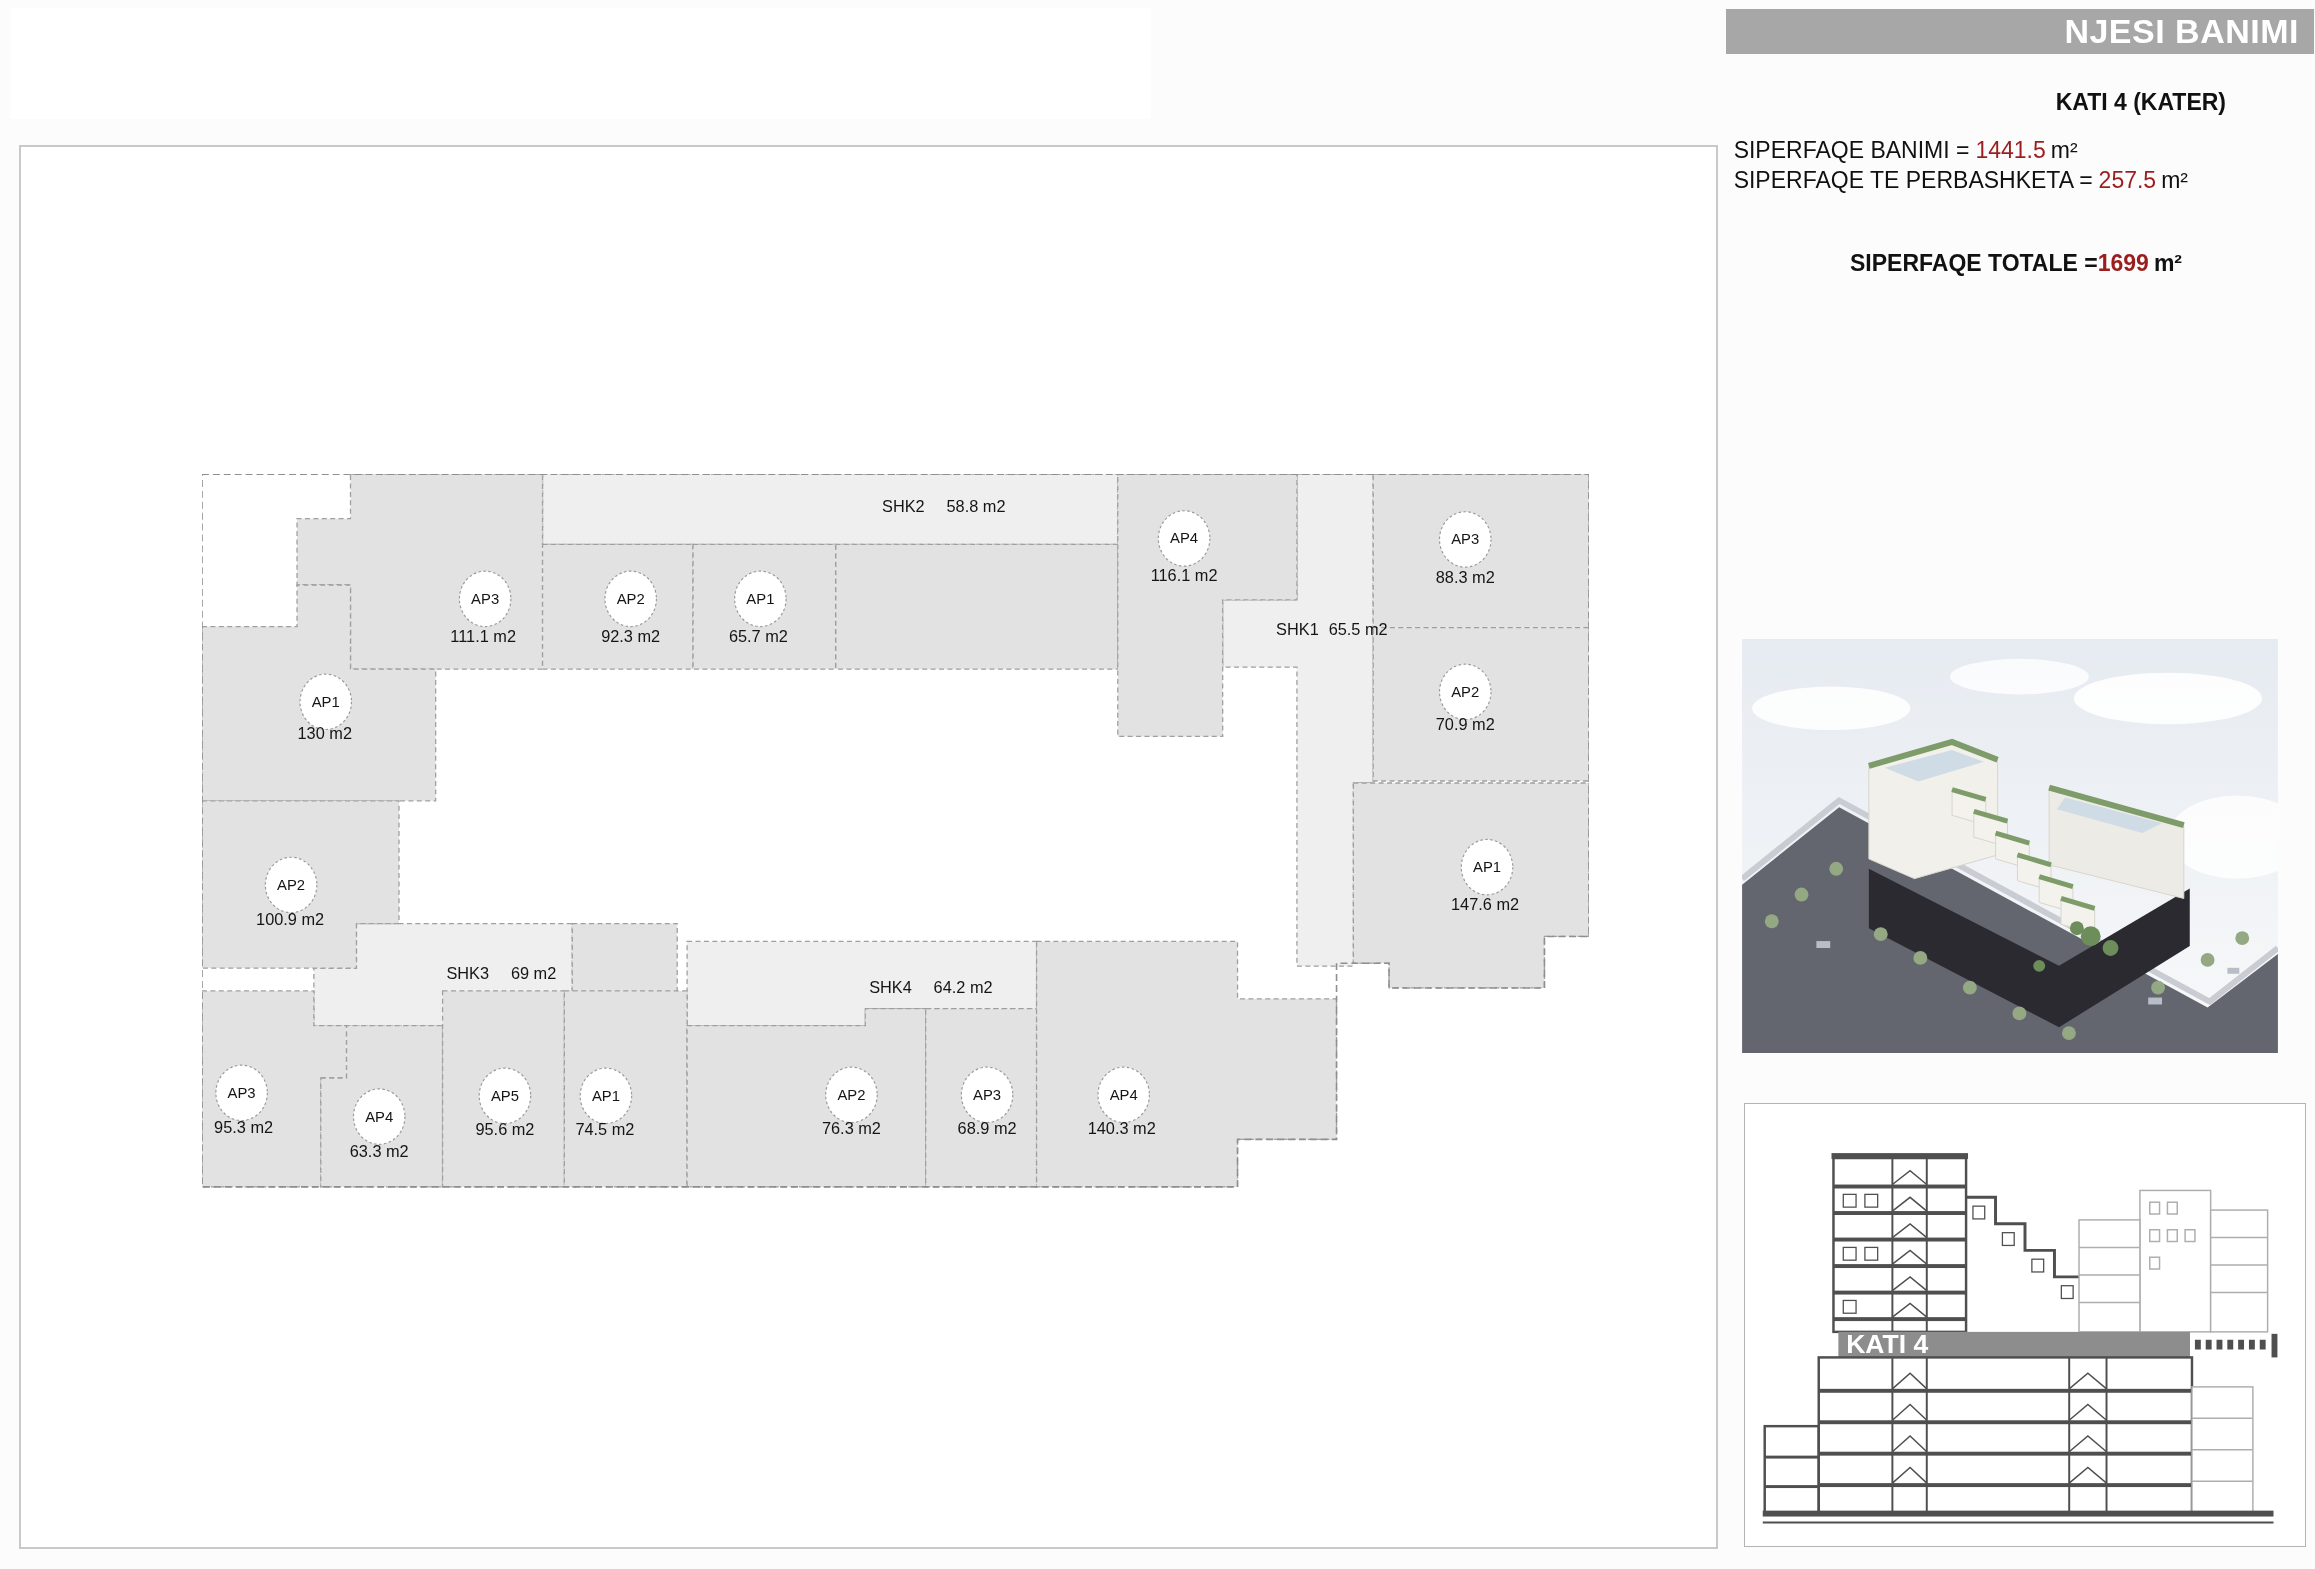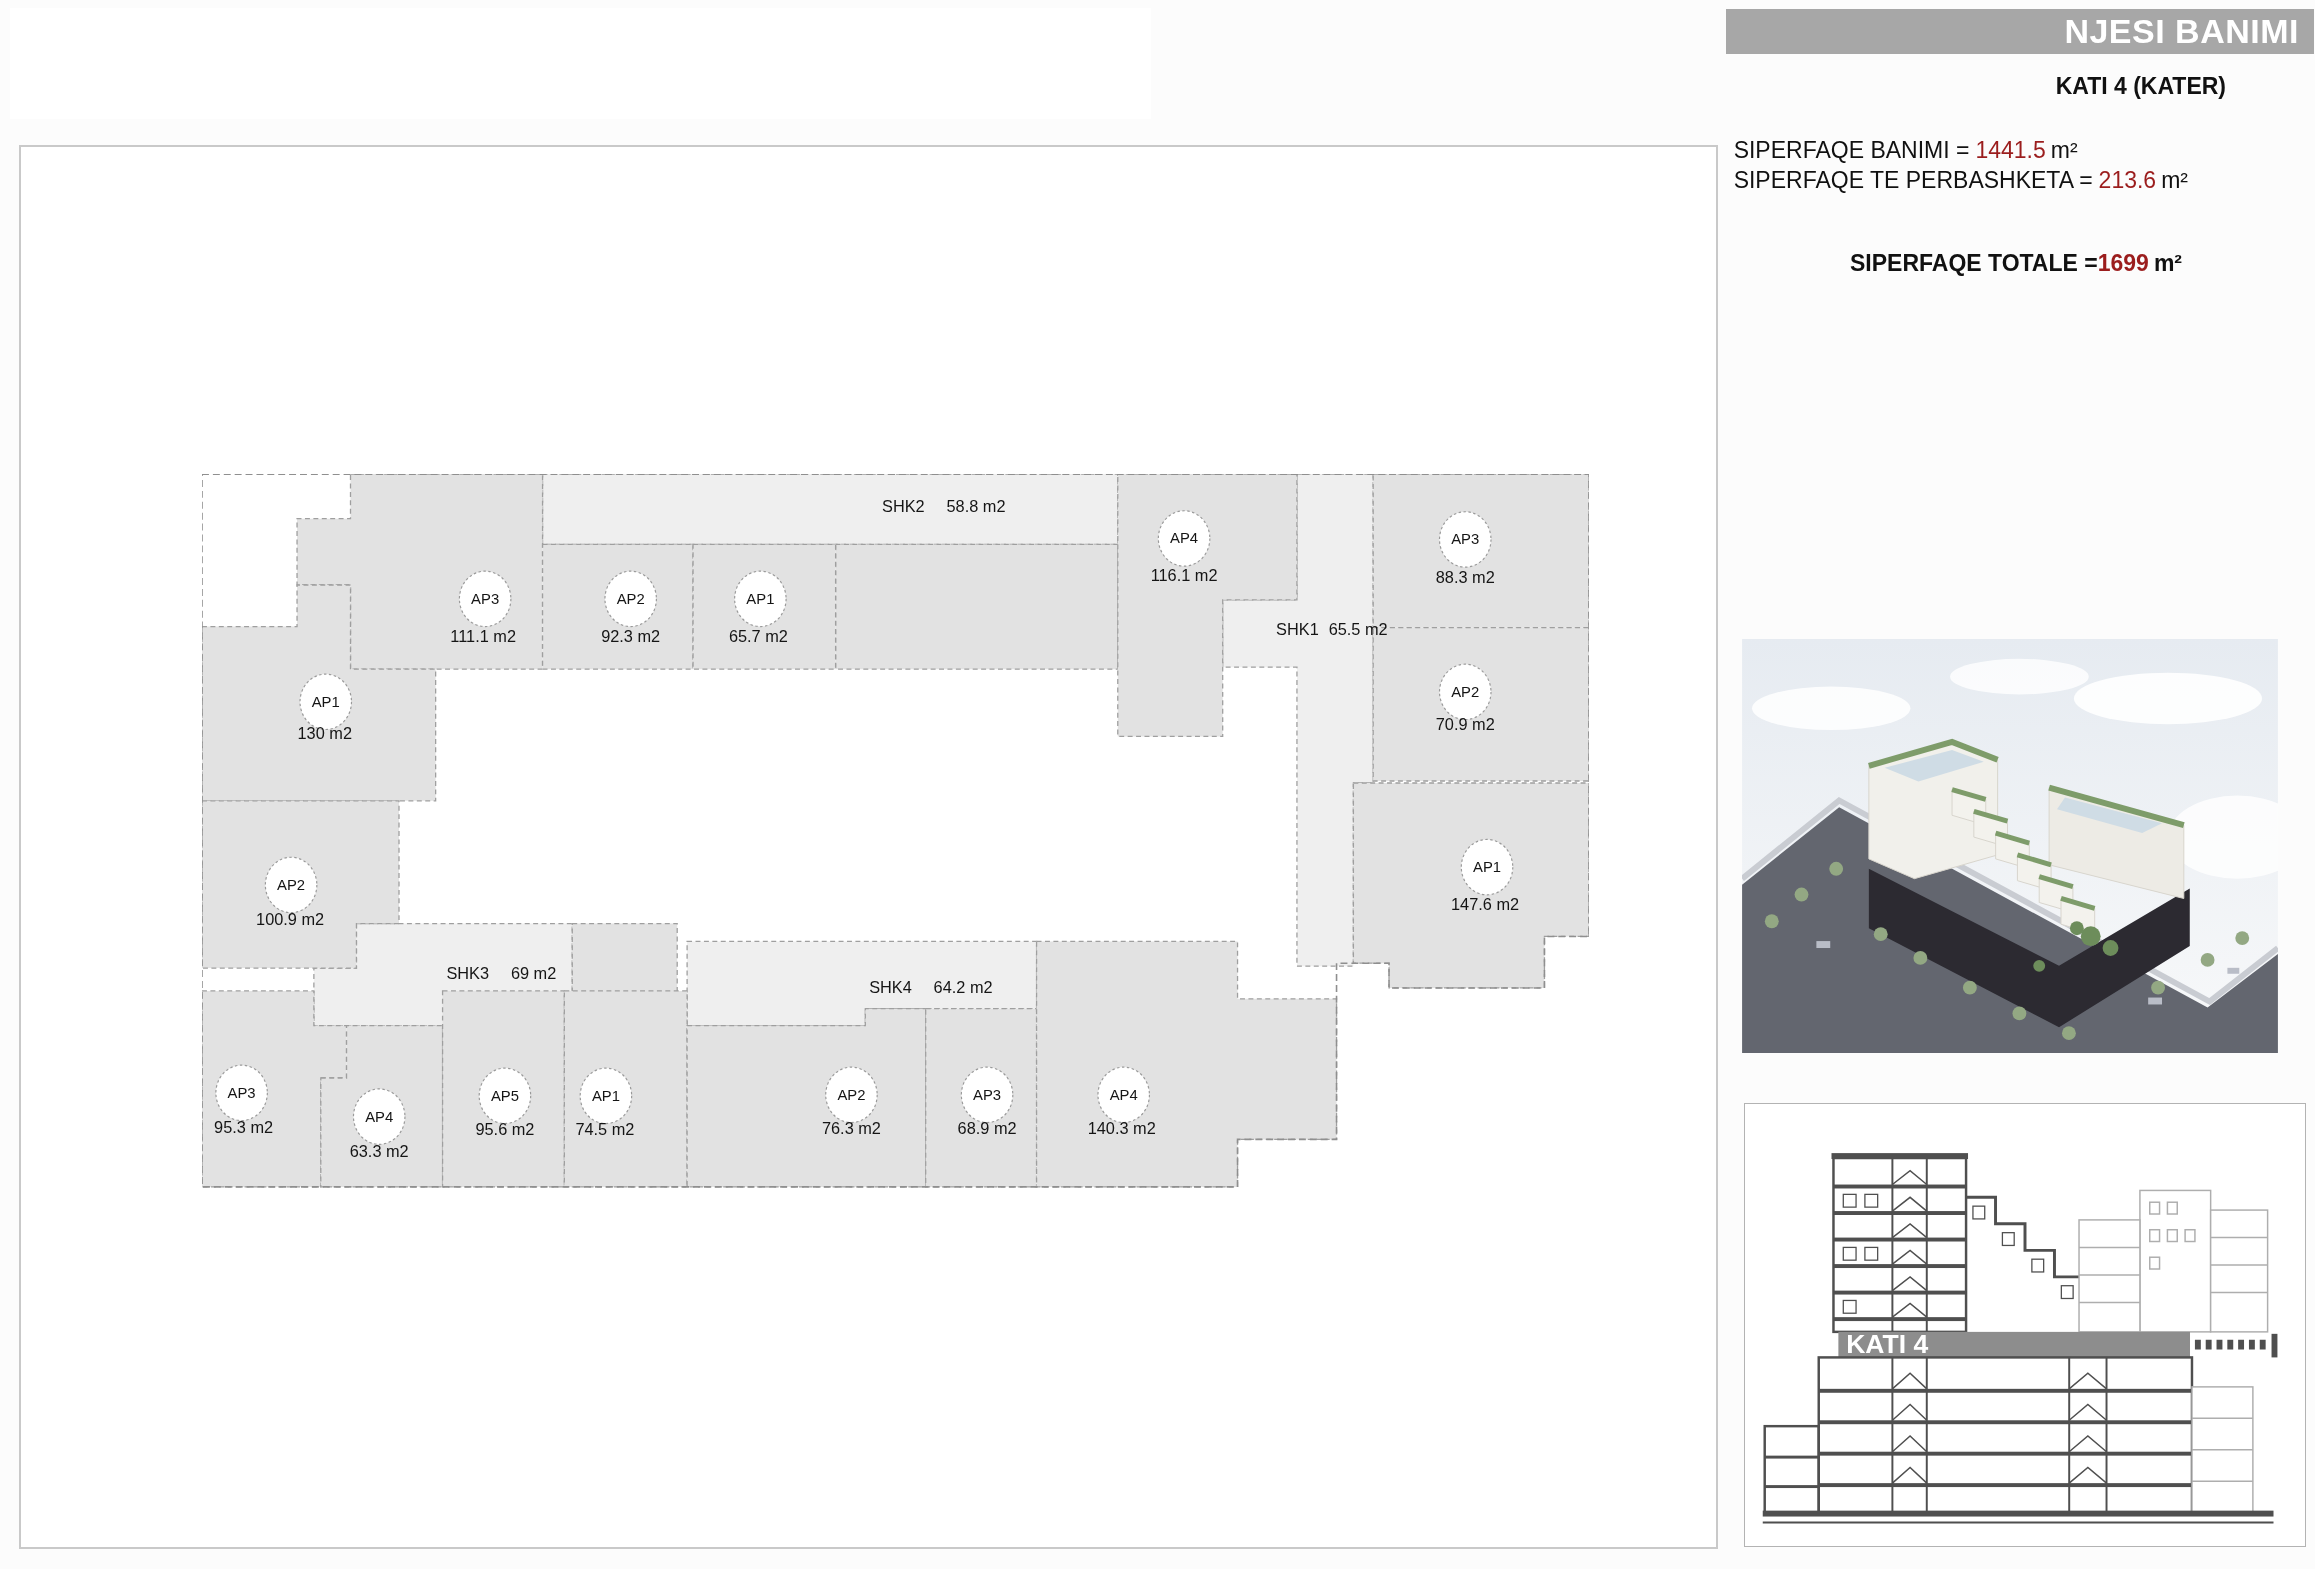--- a/index.html
+++ b/index.html
@@ -17,21 +17,21 @@
   .corridor{fill:#efefef;stroke:#9f9f9f;stroke-width:1.3;stroke-dasharray:5 3.5;}
   .outerline{fill:none;stroke:#8f8f8f;stroke-width:1.6;stroke-dasharray:7 4;}
   .badge-ellipse{fill:#ffffff;stroke:#9a9a9a;stroke-width:1.2;stroke-dasharray:2.5 2.5;}
   .bname{font-size:15px;text-anchor:middle;fill:#151515;}
   .barea{font-size:16.5px;text-anchor:middle;fill:#151515;}
   .clabel{font-size:16.5px;fill:#151515;}
   
   #title-bar{left:1726px;top:9px;width:588px;height:45px;background:#a7a7a7;
              color:#ffffff;font-size:34px;font-weight:bold;text-align:right;
              line-height:45px;padding-right:15px;box-sizing:border-box;letter-spacing:0.5px;}
-  #floor-title{top:73px;right:90px;font-size:23px;font-weight:bold;}
+  #floor-title{top:89px;right:90px;font-size:23px;font-weight:bold;}
   #stats{top:135px;right:128px;font-size:23px;line-height:30px;}
   #total-line{top:250px;right:134px;font-size:23px;font-weight:bold;}
   .redval{color:#9b1d1d;}
   .stat-val{margin-left:6px;}
   .stat-unit{margin-left:5px;}
   
   #render-box{left:1742px;top:639px;width:536px;height:414px;}
   #section-panel{left:1744px;top:1103px;width:562px;height:444px;background:#ffffff;
                  border:1px solid #b3b3b3;box-sizing:border-box;}
   .dkfill{fill:#4f4f4f;}
@@ -180,21 +180,21 @@
     <span>NJESI BANIMI</span>
   </div>
 
   <div id="floor-title" class="abs">KATI 4 (KATER)</div>
 
   <div id="stats" class="abs">
     <div>
       <span>SIPERFAQE BANIMI =</span><span class="redval stat-val">1441.5</span><span class="stat-unit">m²</span>
     </div>
     <div>
-      <span>SIPERFAQE TE PERBASHKETA =</span><span class="redval stat-val">213.6</span><span class="stat-unit">m²</span>
+      <span>SIPERFAQE TE PERBASHKETA =</span><span class="redval stat-val">257.5</span><span class="stat-unit">m²</span>
     </div>
   </div>
 
   <div id="total-line" class="abs">
     <span>SIPERFAQE TOTALE =</span><span class="redval">1699</span><span class="stat-unit">m²</span>
   </div>
 
   <div id="render-box" class="abs">
     <svg width="536" height="414" viewBox="0 0 541 418">
       <defs>

